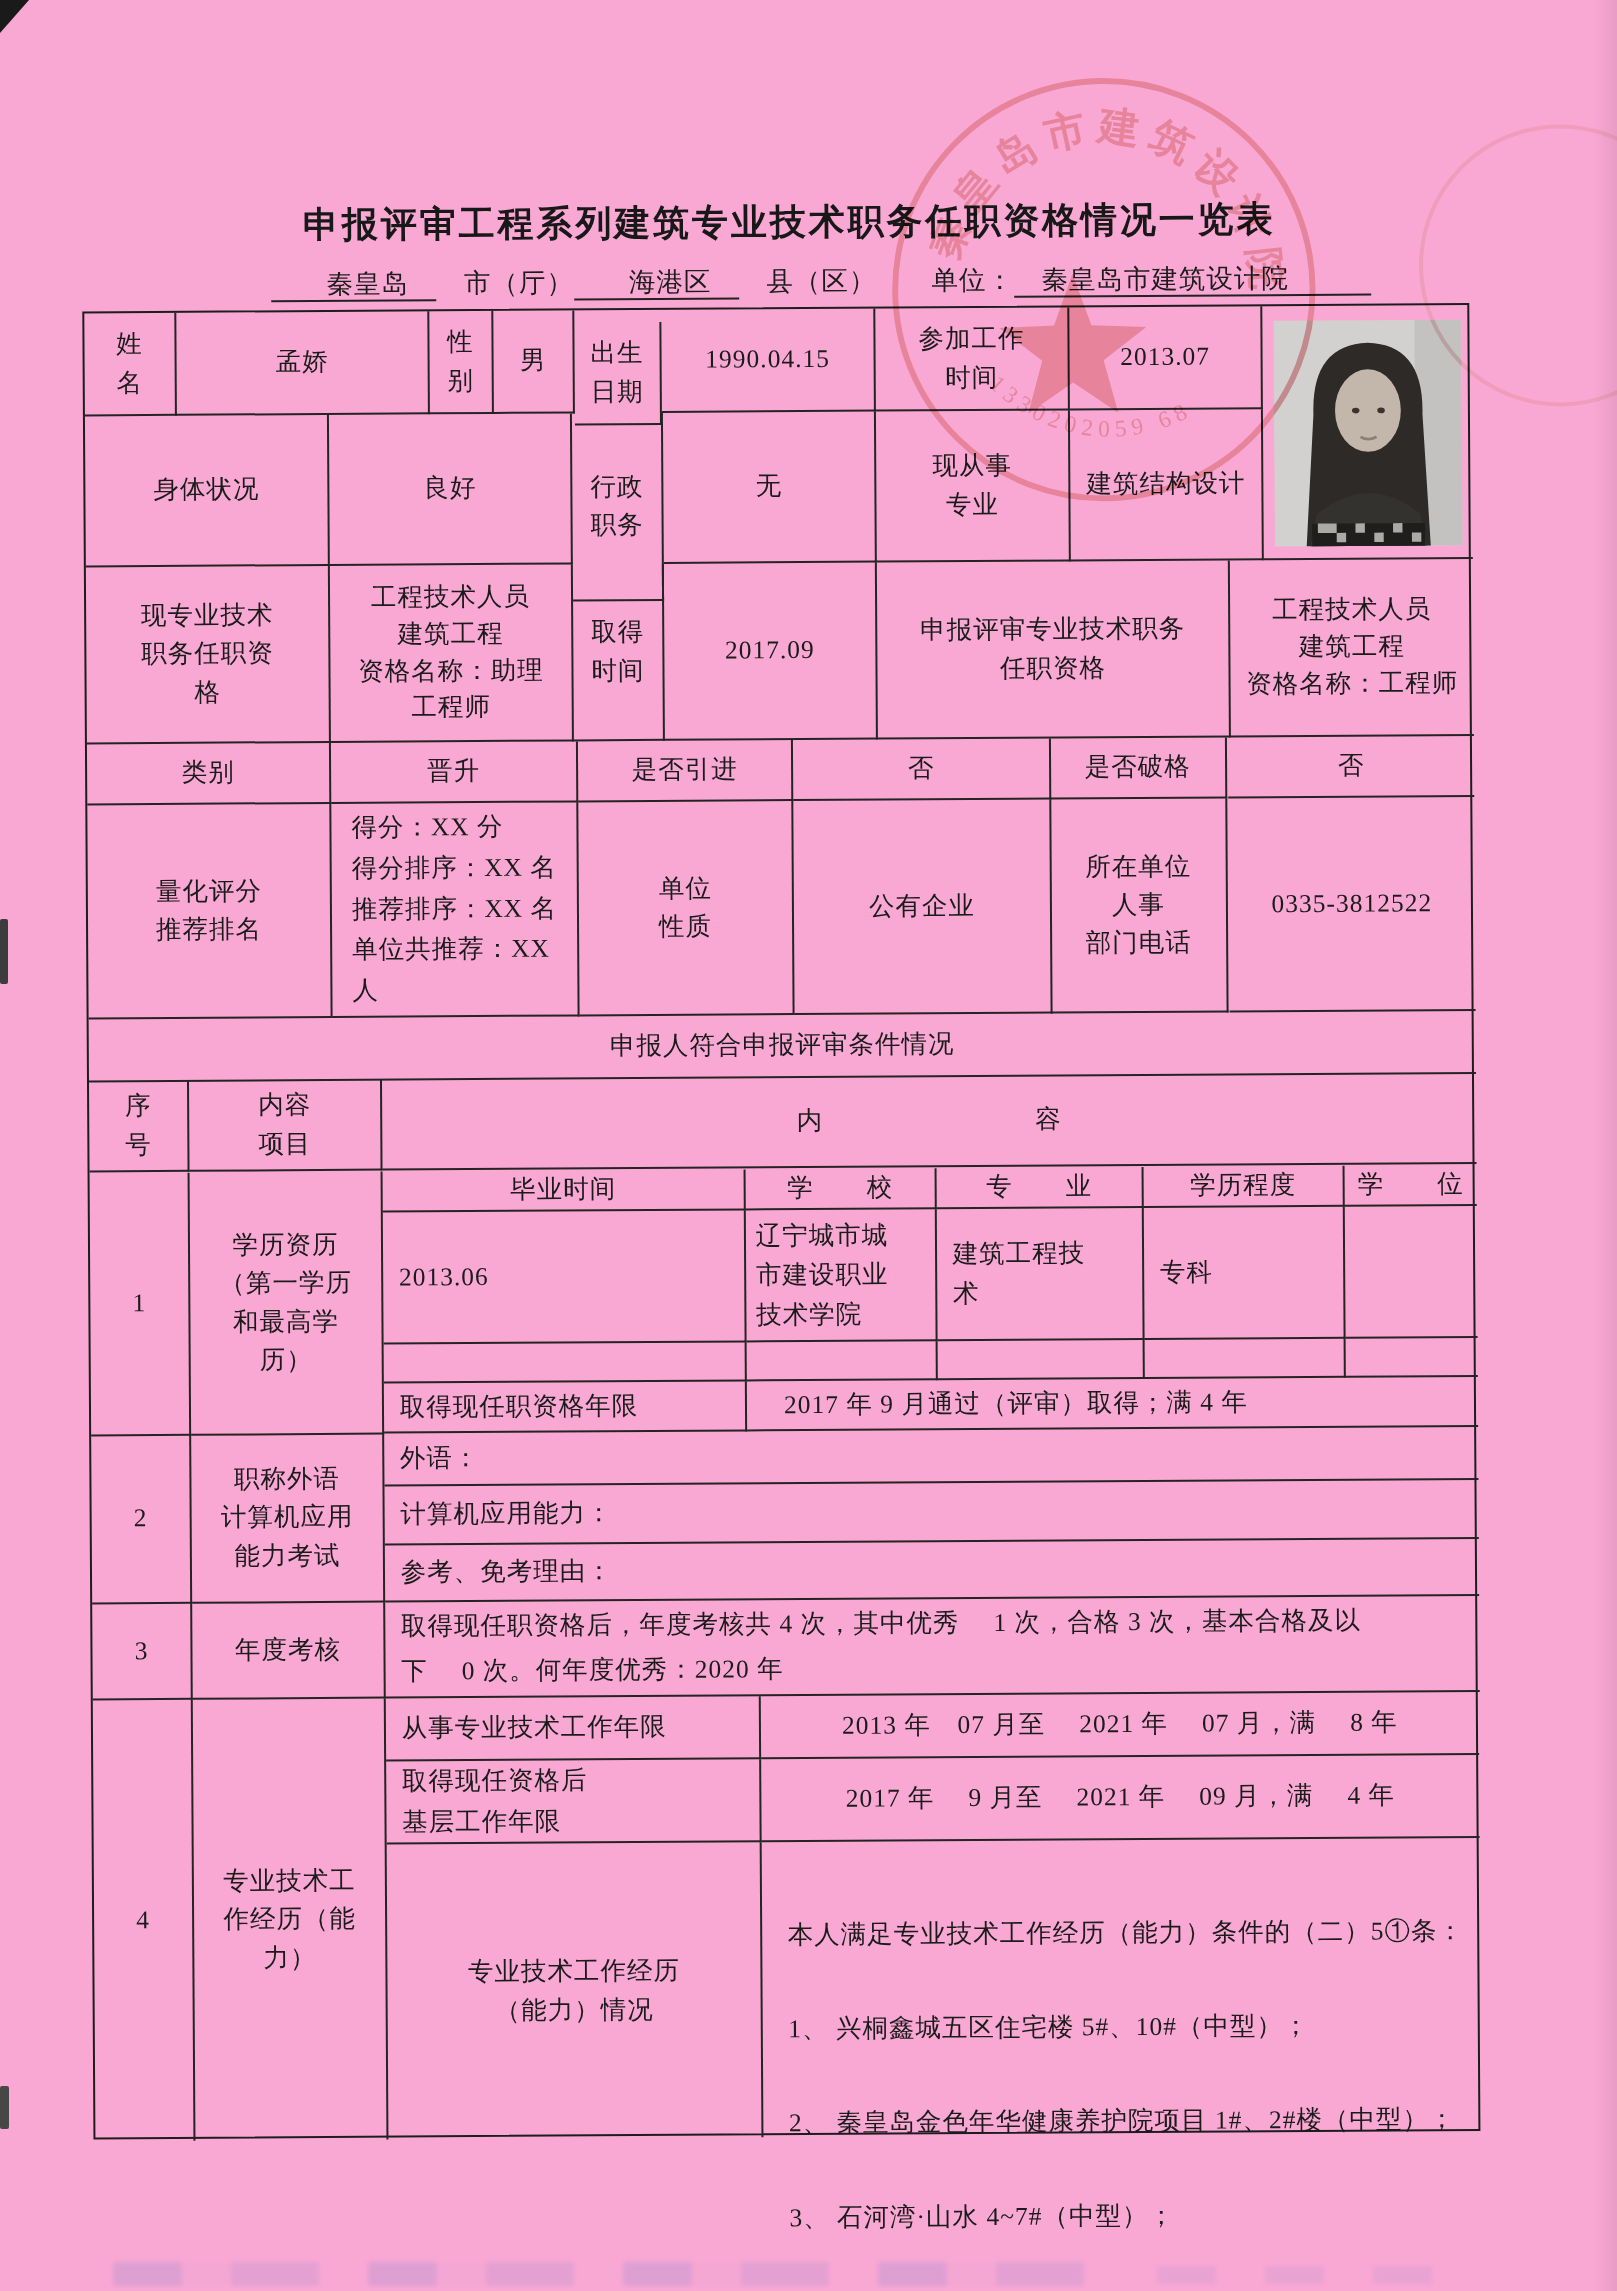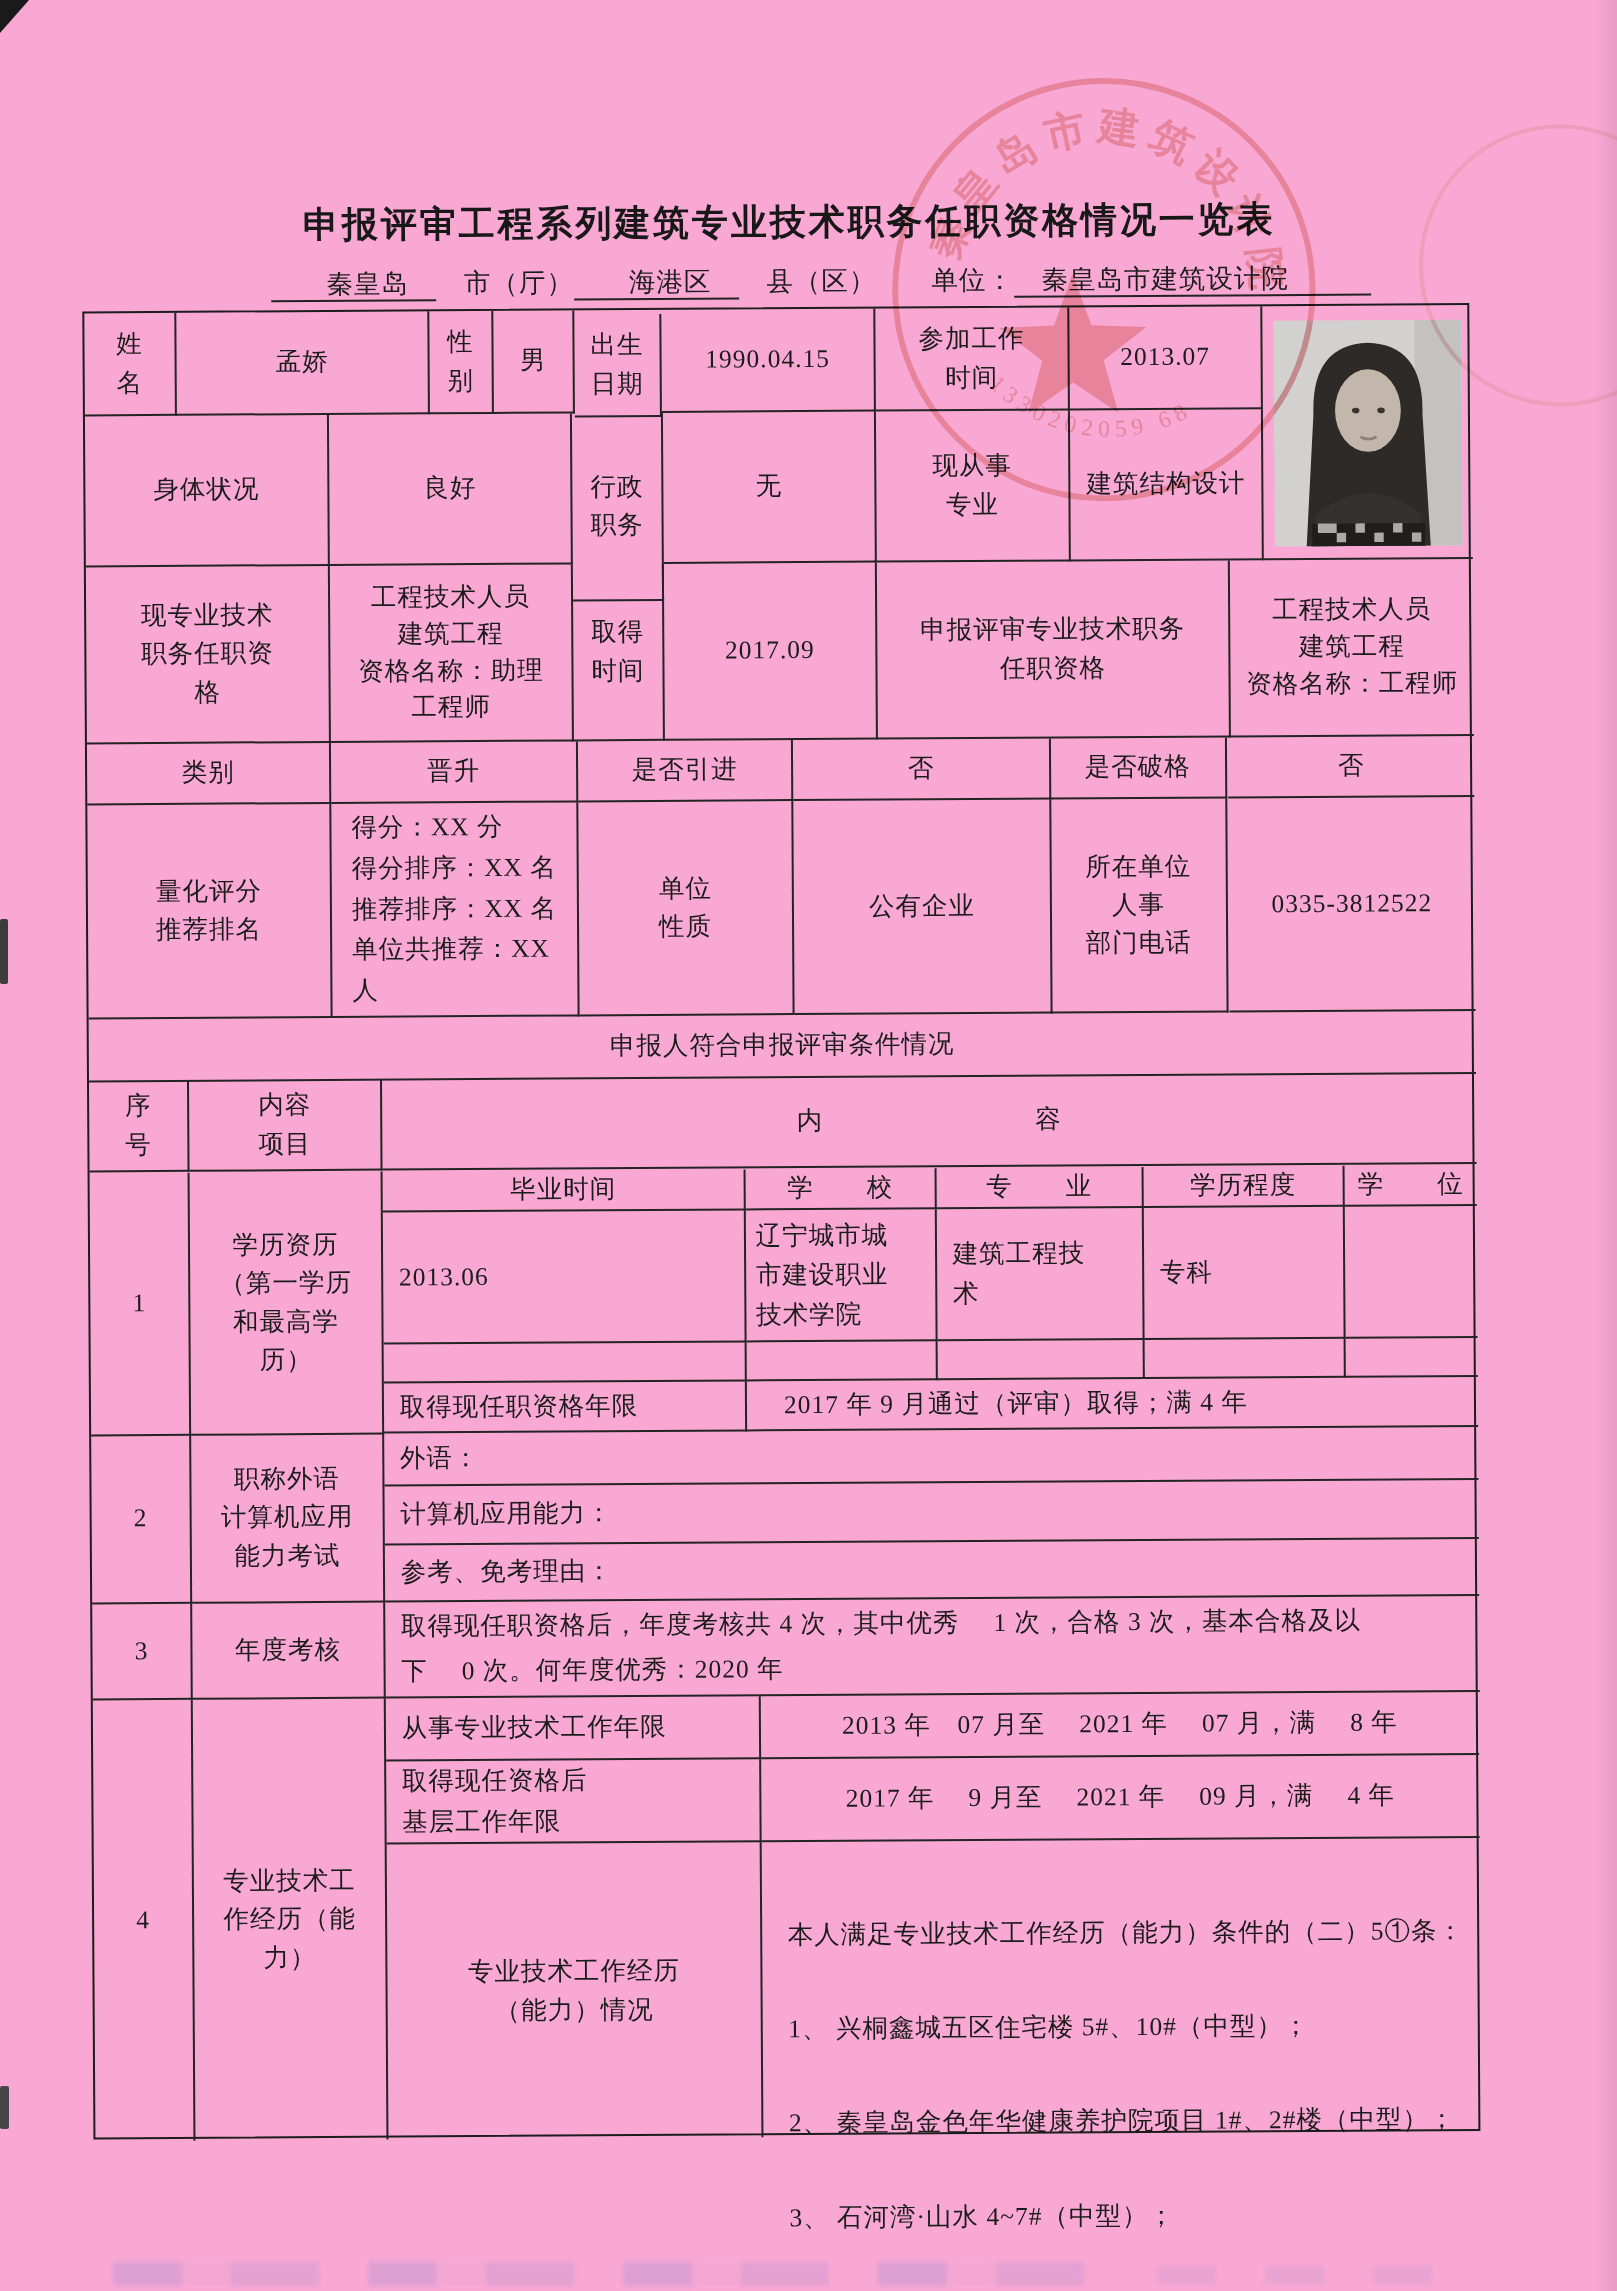--- a/index.html
+++ b/index.html
@@ -48,21 +48,21 @@
     </div>
 
     <div class="tbl">
 
       <div class="c" style="left:0;top:0;width:92px;height:103px">姓
 名</div>
       <div class="c" style="left:92px;top:0;width:253px;height:103px">孟娇</div>
       <div class="c" style="left:345px;top:0;width:64px;height:103px">性
 别</div>
       <div class="c" style="left:409px;top:0;width:81px;height:103px">男</div>
-      <div class="c" style="left:490px;top:4px;width:87px;height:103px">出生
+      <div class="c" style="left:490px;top:12px;width:87px;height:103px">出生
 日期</div>
       <div class="c" style="left:577px;top:0;width:214px;height:103px">1990.04.15</div>
       <div class="c" style="left:791px;top:0;width:194px;height:103px">参加工作
 时间</div>
       <div class="c" style="left:985px;top:0;width:193px;height:103px">2013.07</div>
       <div class="c nr photo-cell" style="left:1178px;top:0;width:209px;height:254px">
         <svg width="188" height="231" viewBox="0 0 200 240">
           <rect x="0" y="0" width="200" height="240" fill="#d3d1cf"></rect>
           <rect x="150" y="0" width="50" height="240" fill="#c4c2c0"></rect>
           <path d="M42 100 Q40 26 100 24 Q160 26 158 100 L166 240 L34 240 Z" fill="#2d2a28"></path>

